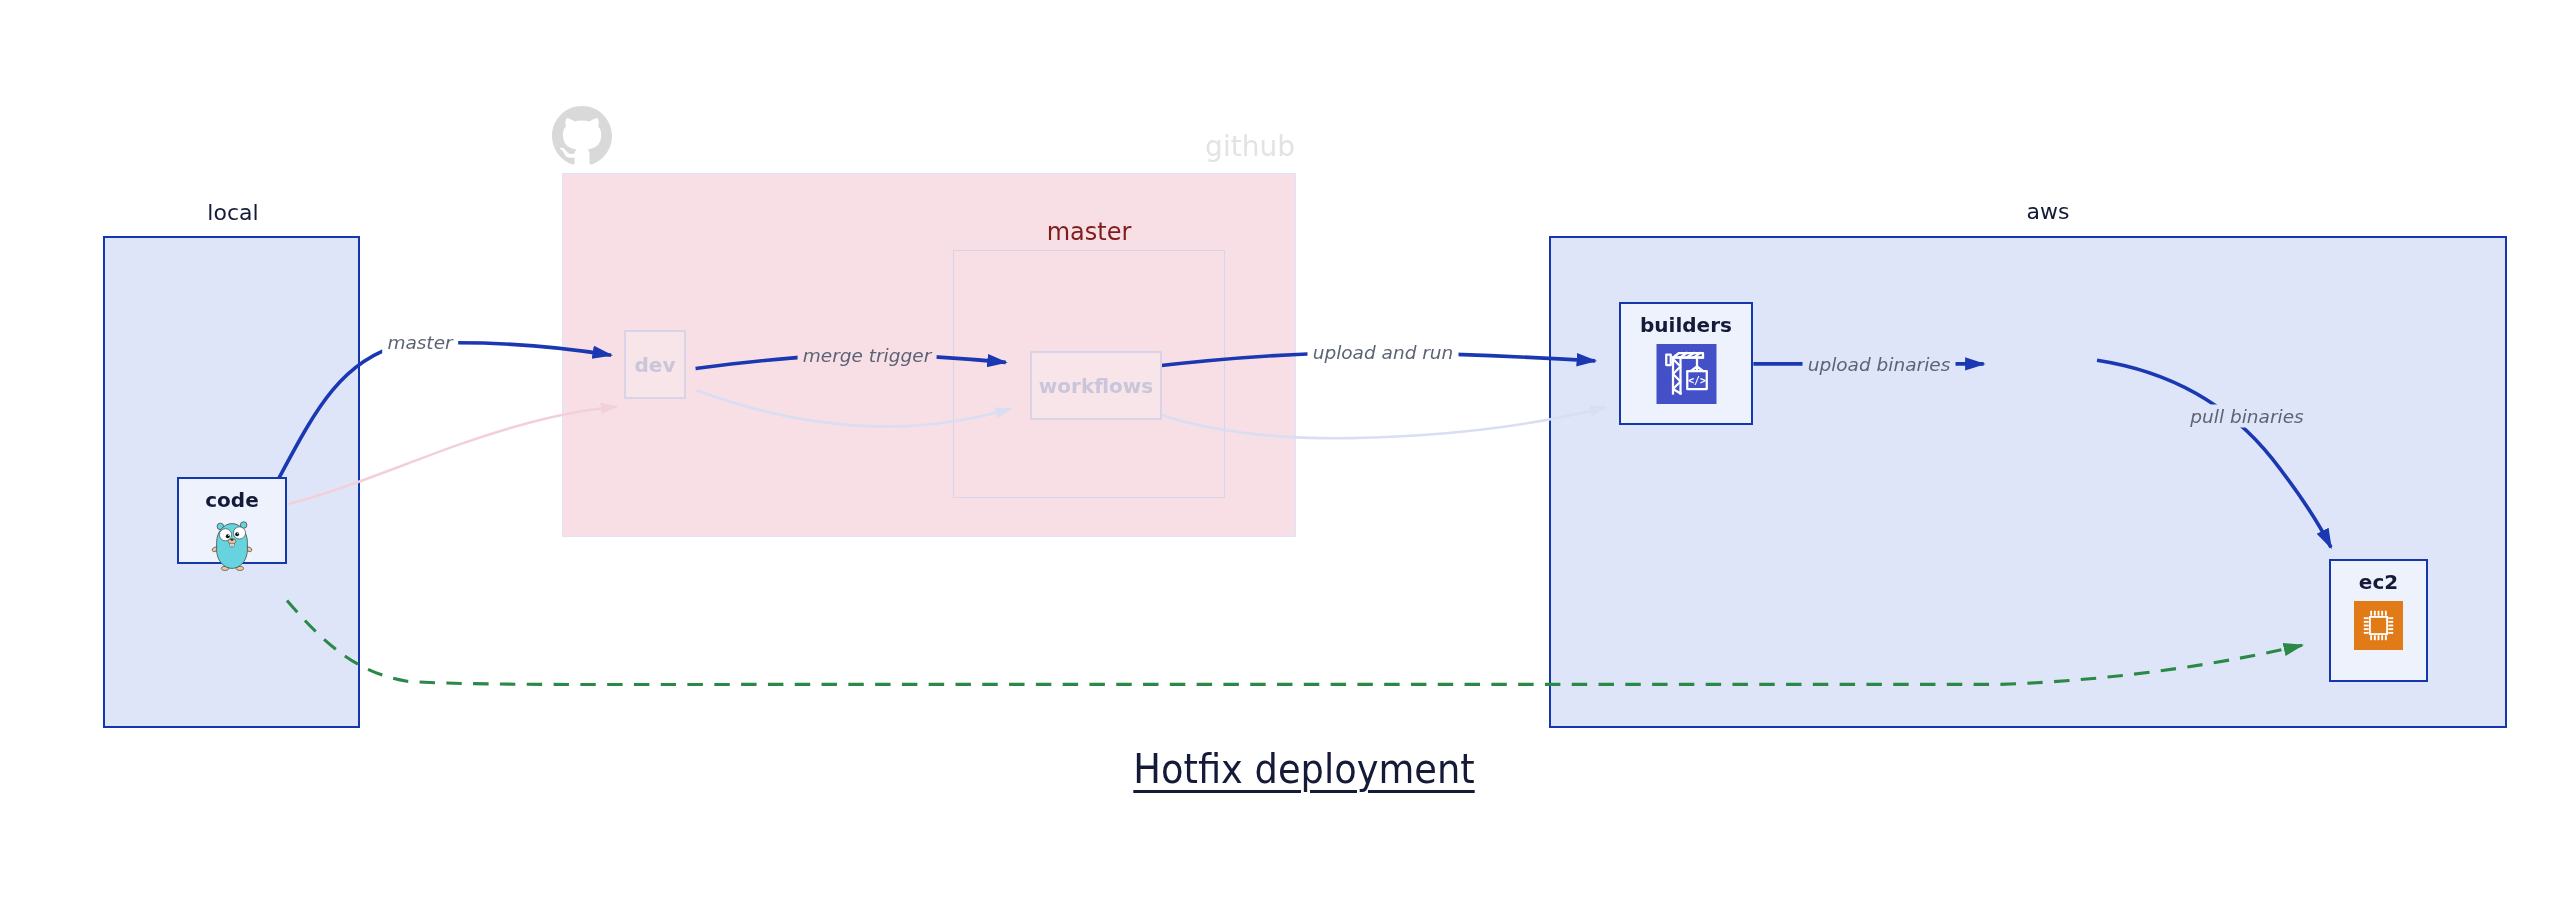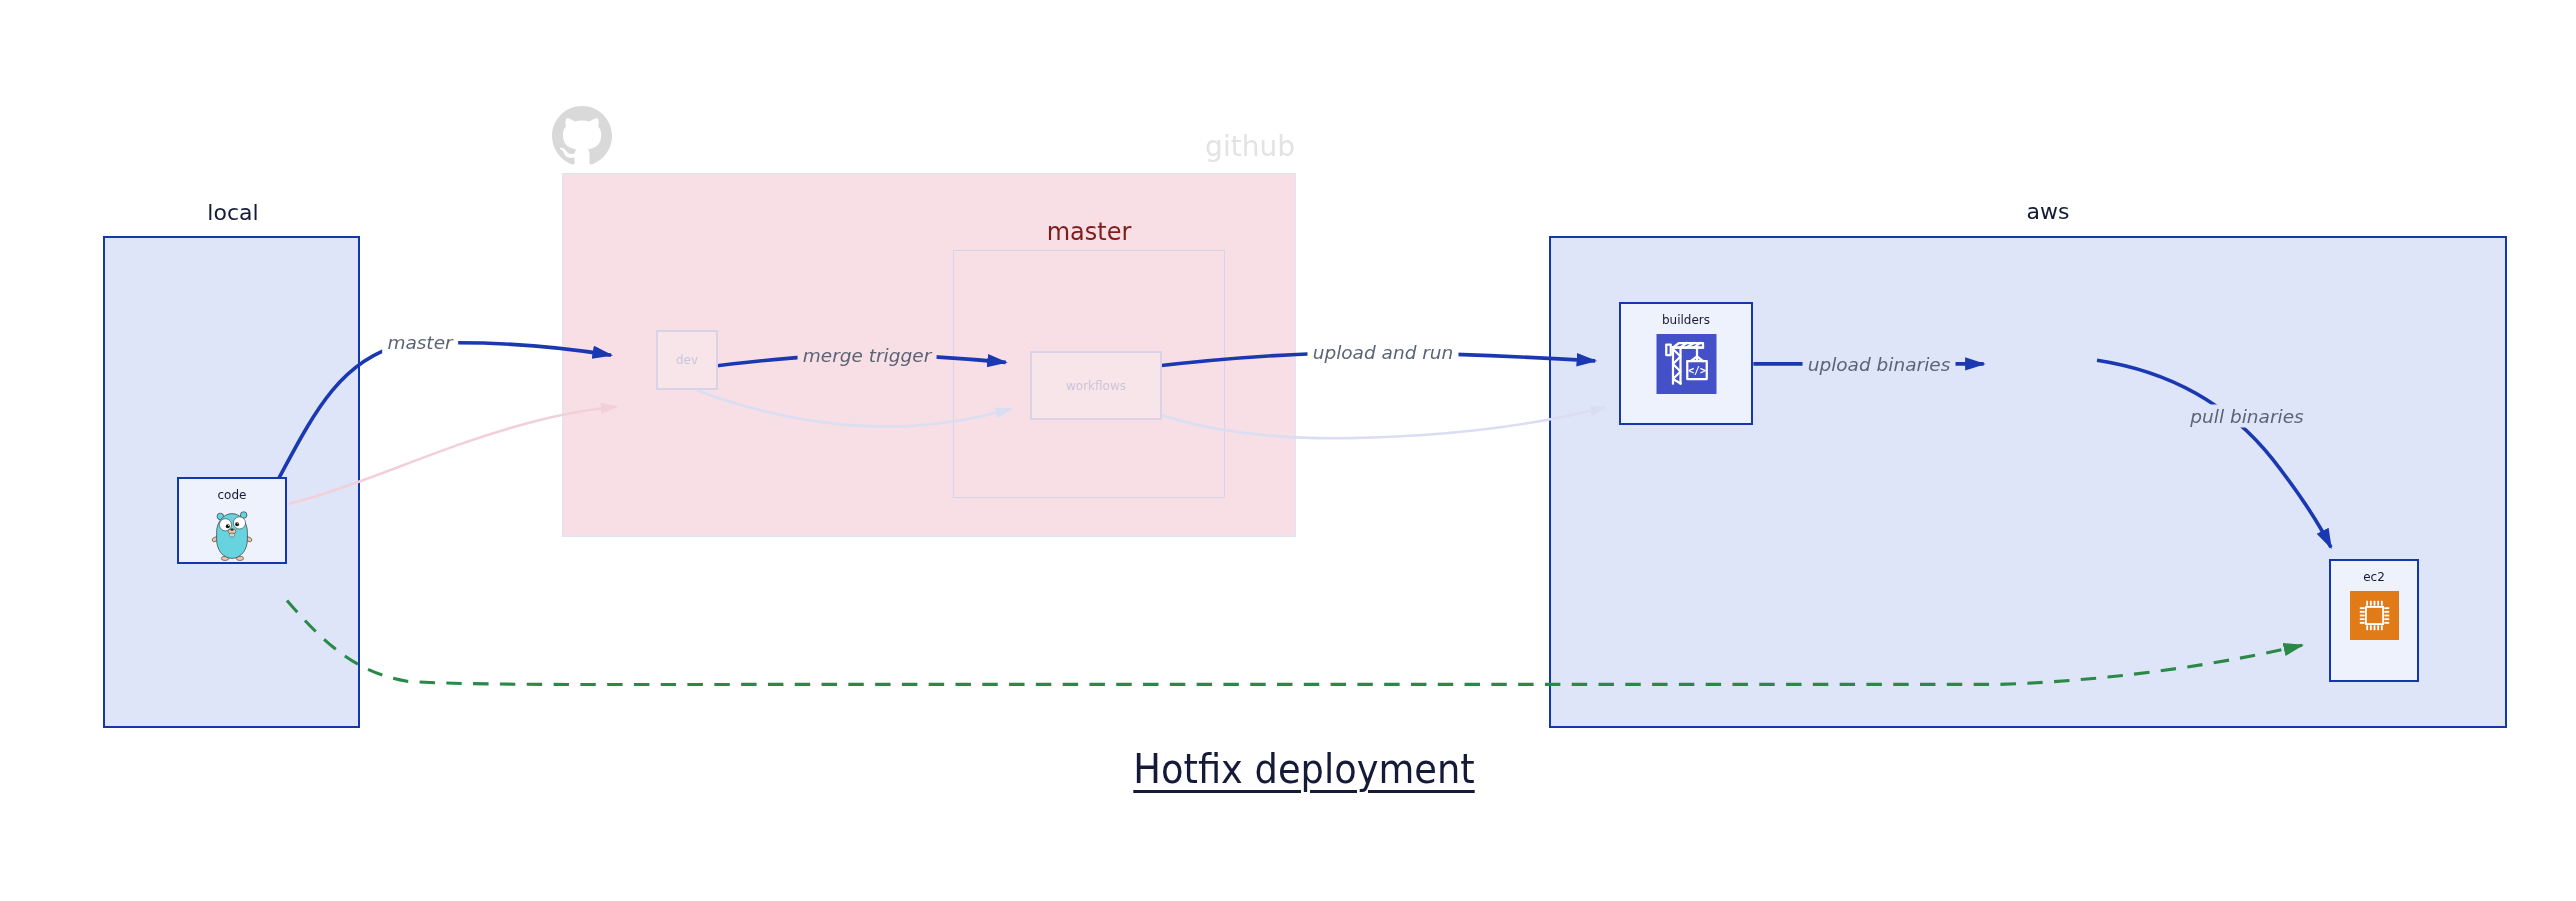--- a/index.html
+++ b/index.html
@@ -25,21 +25,21 @@
           font-family:"DejaVu Sans","Liberation Sans",sans-serif;}
   .cluster{position:absolute;box-sizing:border-box;}
   .cluster.blue{background:var(--cluster-fill);border:2.6px solid var(--blue-border);}
   .cluster.pink{background:var(--pink-fill);border:1.5px solid var(--pink-border);}
   .cluster.inner{background:transparent;border:1.5px solid var(--inner-pink-border);}
   .cluster-label{position:absolute;color:var(--navy-text);font-size:22px;transform:translateX(-50%);white-space:nowrap;}
   .cluster-label.faded{color:var(--gh-text);}
   .cluster-label.faded-lav{color:#7f1d1d;font-size:24px;}
   .node{position:absolute;box-sizing:border-box;background:var(--node-fill);
         border:2.6px solid var(--blue-border);display:flex;flex-direction:column;align-items:center;}
-  .node .nlabel{font-weight:normal;color:var(--navy-text);font-size:12px;margin-top:9.3px;white-space:nowrap;}
+  .node .nlabel{font-weight:bold;color:var(--navy-text);font-size:20px;margin-top:9.3px;white-space:nowrap;}
   .node.faded{background:var(--inner-pink-fill);border:2.1px solid var(--inner-pink-border);justify-content:center;}
   .node.faded .nlabel{color:var(--faded-label);margin-top:0;}
   .icon-wrap{margin-top:7.2px;}
   svg.edges{position:absolute;left:0;top:0;pointer-events:none;}
   .edge-label{position:absolute;transform:translate(-50%,-50%);font-style:italic;
               color:var(--edge-label);font-size:18.5px;white-space:nowrap;padding:1px 5.2px;}
   .on-white{background:#ffffff;}
   .on-pink{background:var(--pink-fill);}
   .on-lav{background:var(--cluster-fill);}
   .title{position:absolute;color:var(--navy-text);font-size:40px;transform:translateX(-50%) scaleX(0.92);
@@ -120,21 +120,21 @@
         <circle cx="37.5" cy="32.5" r="1.2" fill="#ffffff"></circle>
         <circle cx="57.5" cy="28.5" r="1.2" fill="#ffffff"></circle>
         <ellipse cx="45" cy="45" rx="8.5" ry="5.5" fill="#edc69f" stroke="#3a3a3a" stroke-width="1.2"></ellipse>
         <ellipse cx="45" cy="41.5" rx="3.4" ry="2.2" fill="#2b2b2b"></ellipse>
         <rect x="40.5" y="49" width="9" height="8" rx="1.5" fill="#ffffff" stroke="#3a3a3a" stroke-width="1.1"></rect>
         <line x1="45" y1="49" x2="45" y2="57" stroke="#3a3a3a" stroke-width="1.1"></line>
       </svg>
     </div>
   </div>
 
-  <div class="node faded" style="left:656px;top:330px;width:62px;height:60px;">
+  <div class="node faded" style="left:624px;top:330px;width:62px;height:69px;">
     <div class="nlabel">dev</div>
   </div>
 
   <div class="node faded" style="left:1030px;top:351px;width:132px;height:69px;">
     <div class="nlabel">workflows</div>
   </div>
 
   <div class="node" style="left:1619px;top:302px;width:134px;height:123px;">
     <div class="nlabel">builders</div>
     <div class="icon-wrap">
@@ -152,21 +152,21 @@
           <line x1="54" y1="18" x2="54" y2="34"></line>
           <path d="M46,36 L54,30 L62,36"></path>
           <rect x="41" y="36" width="26" height="24"></rect>
         </g>
         <text x="54" y="53" font-family="DejaVu Sans Mono, monospace" font-size="13" font-weight="bold" fill="#ffffff" text-anchor="middle">&lt;/&gt;</text>
       </svg>
     </div>
   </div>
 
 
-  <div class="node" style="left:2329px;top:559px;width:90px;height:123px;">
+  <div class="node" style="left:2329px;top:559px;width:99px;height:123px;">
     <div class="nlabel">ec2</div>
     <div class="icon-wrap">
       <svg width="49" height="49" viewBox="0 0 80 80">
         <rect x="0" y="0" width="80" height="80" fill="#e17b17"></rect>
         <g stroke="#ffffff" stroke-width="3" fill="none">
           <rect x="26" y="26" width="28" height="28"></rect>
           <line x1="28" y1="16" x2="28" y2="24"></line>
             <line x1="34" y1="16" x2="34" y2="24"></line>
           <line x1="40" y1="16" x2="40" y2="24"></line>
             <line x1="46" y1="16" x2="46" y2="24"></line>

